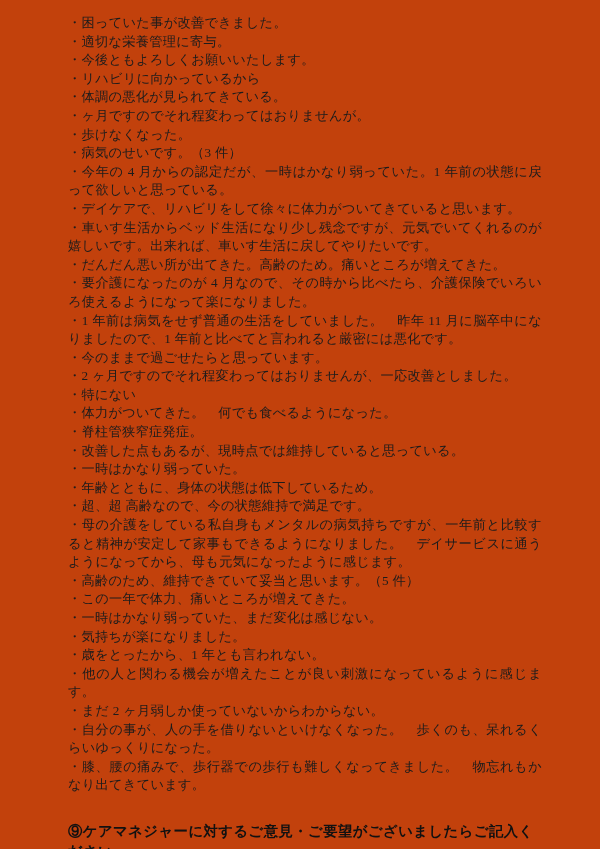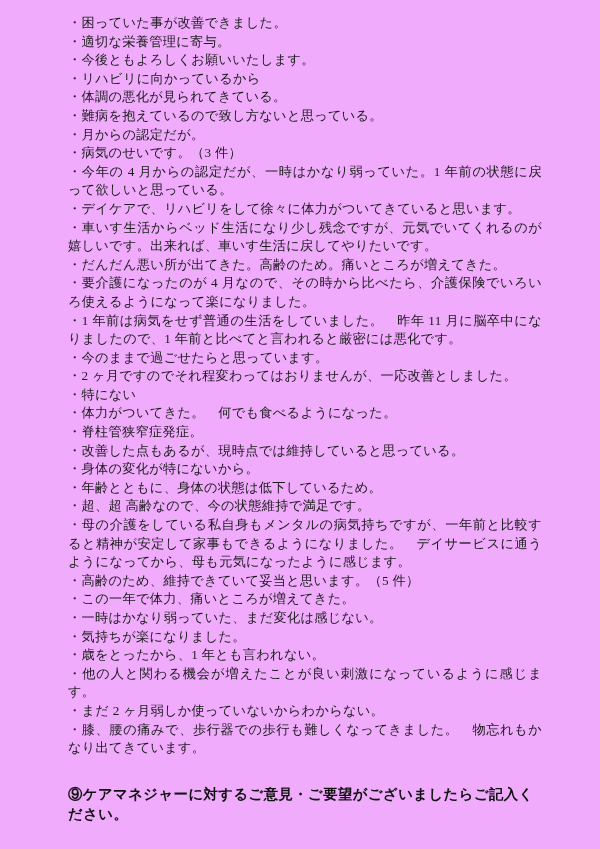--- a/index.html
+++ b/index.html
@@ -12,21 +12,21 @@
     height: 849px;
     overflow: hidden;
     font-family: "Liberation Serif", "DejaVu Serif", serif;
     color: #1c1c1c;
   }
   .page {
     box-sizing: border-box;
     width: 600px;
     height: 849px;
     padding: 14px 58px 0 68px;
-    background: #f0abfc;
+    background: #c2410c;
   }
   .comments {
     width: 100%;
   }
   .comment {
     margin: 0;
     font-size: 13.2px;
     line-height: 18.6px;
     letter-spacing: 0.3px;
     text-align: justify;
@@ -47,42 +47,43 @@
 </head>
 <body>
 
 <div class="page">
   <div class="comments">
       <p class="comment">・困っていた事が改善できました。</p>
       <p class="comment">・適切な栄養管理に寄与。</p>
       <p class="comment">・今後ともよろしくお願いいたします。</p>
       <p class="comment">・リハビリに向かっているから</p>
       <p class="comment">・体調の悪化が見られてきている。</p>
-      <p class="comment">・難病を抱えているので致し方ないと思っている。</p>
-      <p class="comment">・月からの認定だが。</p>
+      <p class="comment">・ヶ月ですのでそれ程変わってはおりませんが。</p>
+      <p class="comment">・歩けなくなった。</p>
       <p class="comment">・病気のせいです。（3 件）</p>
       <p class="comment">・今年の 4 月からの認定だが、一時はかなり弱っていた。1 年前の状態に戻って欲しいと思っている。</p>
       <p class="comment">・デイケアで、リハビリをして徐々に体力がついてきていると思います。</p>
       <p class="comment">・車いす生活からベッド生活になり少し残念ですが、元気でいてくれるのが嬉しいです。出来れば、車いす生活に戻してやりたいです。</p>
       <p class="comment">・だんだん悪い所が出てきた。高齢のため。痛いところが増えてきた。</p>
       <p class="comment">・要介護になったのが 4 月なので、その時から比べたら、介護保険でいろいろ使えるようになって楽になりました。</p>
       <p class="comment">・1 年前は病気をせず普通の生活をしていました。　昨年 11 月に脳卒中になりましたので、1 年前と比べてと言われると厳密には悪化です。</p>
       <p class="comment">・今のままで過ごせたらと思っています。</p>
       <p class="comment">・2 ヶ月ですのでそれ程変わってはおりませんが、一応改善としました。</p>
       <p class="comment">・特にない</p>
       <p class="comment">・体力がついてきた。　何でも食べるようになった。</p>
       <p class="comment">・脊柱管狭窄症発症。</p>
       <p class="comment">・改善した点もあるが、現時点では維持していると思っている。</p>
-      <p class="comment">・身体の変化が特にないから。</p>
+      <p class="comment">・一時はかなり弱っていた。</p>
       <p class="comment">・年齢とともに、身体の状態は低下しているため。</p>
       <p class="comment">・超、超 高齢なので、今の状態維持で満足です。</p>
       <p class="comment">・母の介護をしている私自身もメンタルの病気持ちですが、一年前と比較すると精神が安定して家事もできるようになりました。　デイサービスに通うようになってから、母も元気になったように感じます。</p>
       <p class="comment">・高齢のため、維持できていて妥当と思います。（5 件）</p>
       <p class="comment">・この一年で体力、痛いところが増えてきた。</p>
       <p class="comment">・一時はかなり弱っていた、まだ変化は感じない。</p>
       <p class="comment">・気持ちが楽になりました。</p>
       <p class="comment">・歳をとったから、1 年とも言われない。</p>
       <p class="comment">・他の人と関わる機会が増えたことが良い刺激になっているように感じます。</p>
       <p class="comment">・まだ 2 ヶ月弱しか使っていないからわからない。</p>
+      <p class="comment">・自分の事が、人の手を借りないといけなくなった。　歩くのも、呆れるくらいゆっくりになった。</p>
       <p class="comment">・膝、腰の痛みで、歩行器での歩行も難しくなってきました。　物忘れもかなり出てきています。</p>
     </div>
   <p class="question-heading">⑨ケアマネジャーに対するご意見・ご要望がございましたらご記入ください。</p>
 </div>
 
 </body></html>

